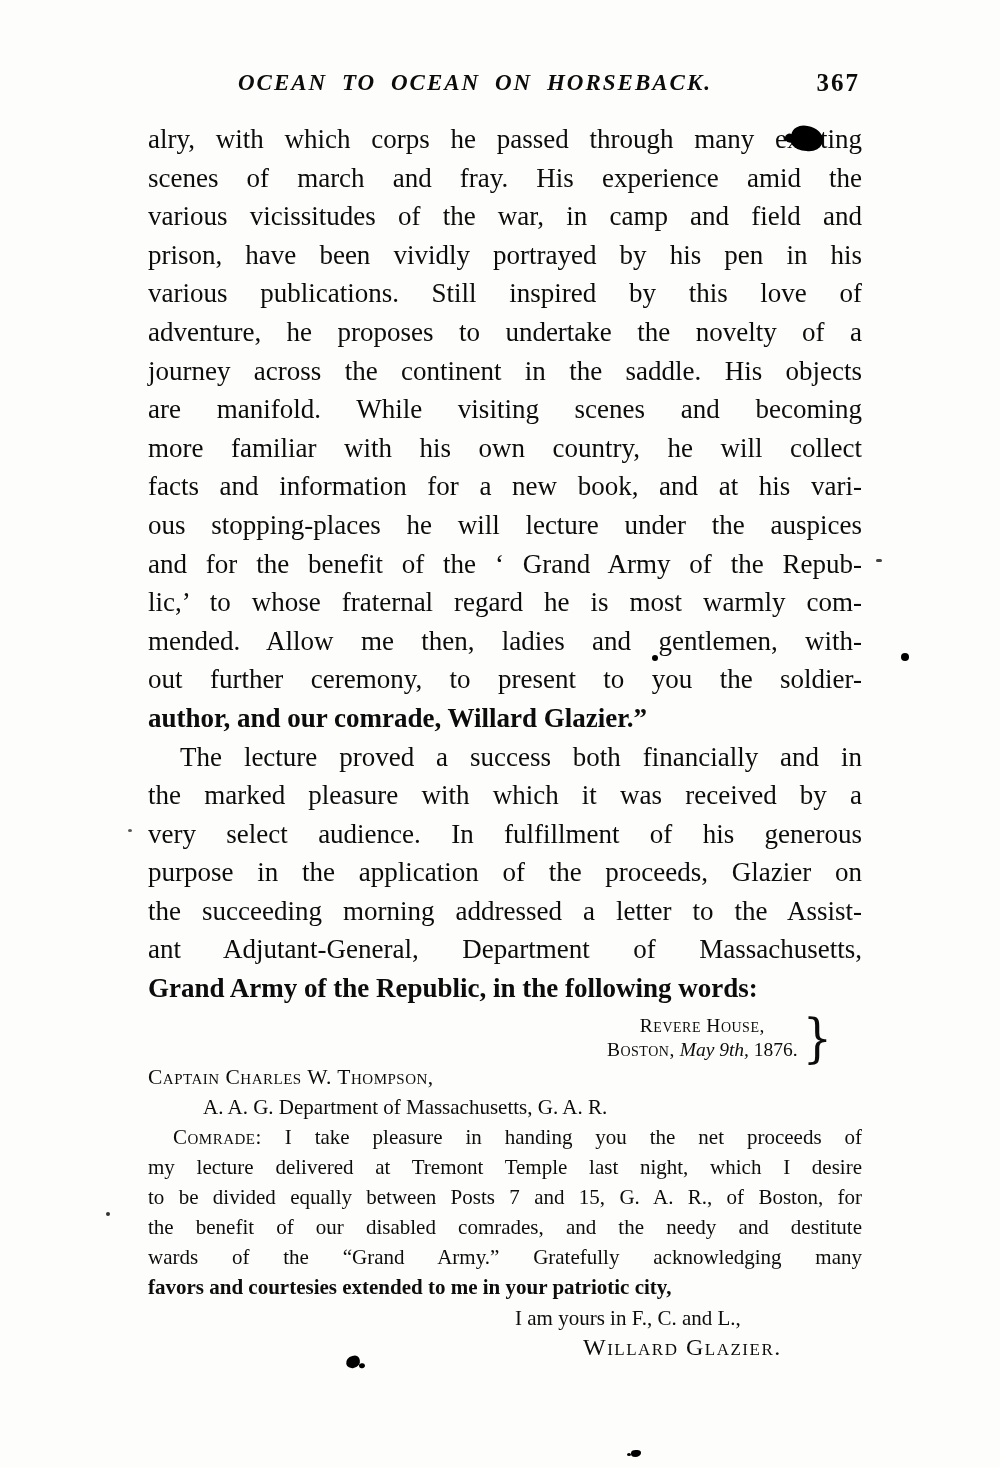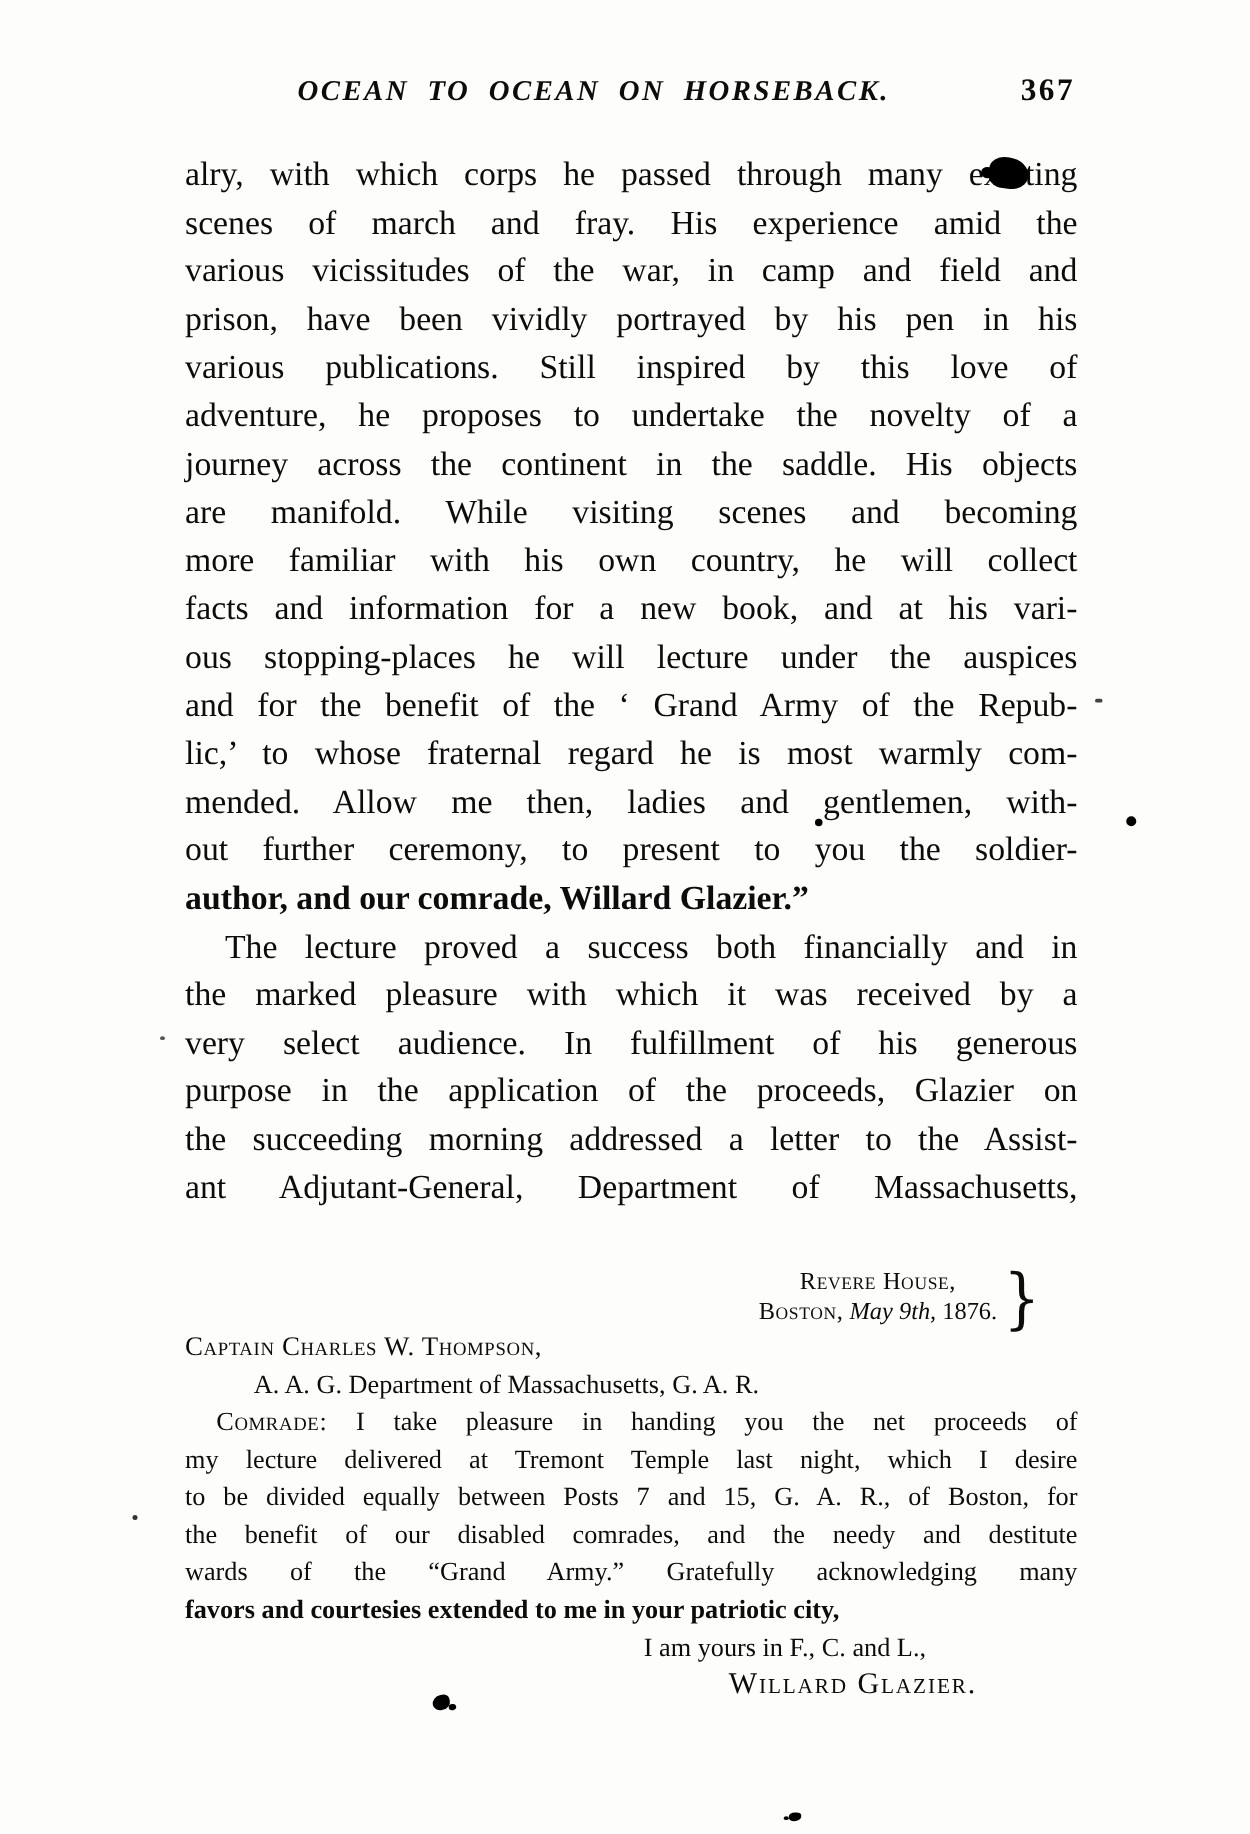--- a/index.html
+++ b/index.html
@@ -6,21 +6,21 @@
   .page{
     position:relative;
     width:1000px;height:1467px;
     background:#fdfdfb;
     font-family:"Liberation Serif", serif;
     color:#0c0c0c;
     overflow:hidden;
   }
   
   .runhead{
-    position:absolute;left:148px;top:60px;width:714px;height:36px;
+    position:absolute;left:148px;top:70px;width:714px;height:36px;
   }
   .runhead-title{
     text-align:center;
     font-style:italic;font-weight:bold;
     font-size:23px;letter-spacing:2px;word-spacing:7px;
     padding-right:60px;
   }
   .pagenum{
     position:absolute;right:2px;top:-1px;
     font-weight:bold;font-size:25px;letter-spacing:2px;
@@ -106,20 +106,21 @@
       <div class="jline">out further ceremony, to present to you the soldier-</div>
       <div class="jline lastline">author, and our comrade, Willard Glazier.”</div>
     </div>
     <div>
       <div class="jline pindent">The lecture proved a success both financially and in</div>
       <div class="jline">the marked pleasure with which it was received by a</div>
       <div class="jline">very select audience. In fulfillment of his generous</div>
       <div class="jline">purpose in the application of the proceeds, Glazier on</div>
       <div class="jline">the succeeding morning addressed a letter to the Assist-</div>
       <div class="jline">ant Adjutant-General, Department of Massachusetts,</div>
+      <div class="jline lastline">Grand Army of the Republic, in the following words:</div>
     </div>
   </div>
 
   <div class="letter">
 
     <div class="letterhead">
       <div class="lh-lines">
         <div class="sc">Revere House,</div>
         <div><span class="sc">Boston,</span> <span class="it">May 9th,</span> <span>1876.</span></div>
       </div>

